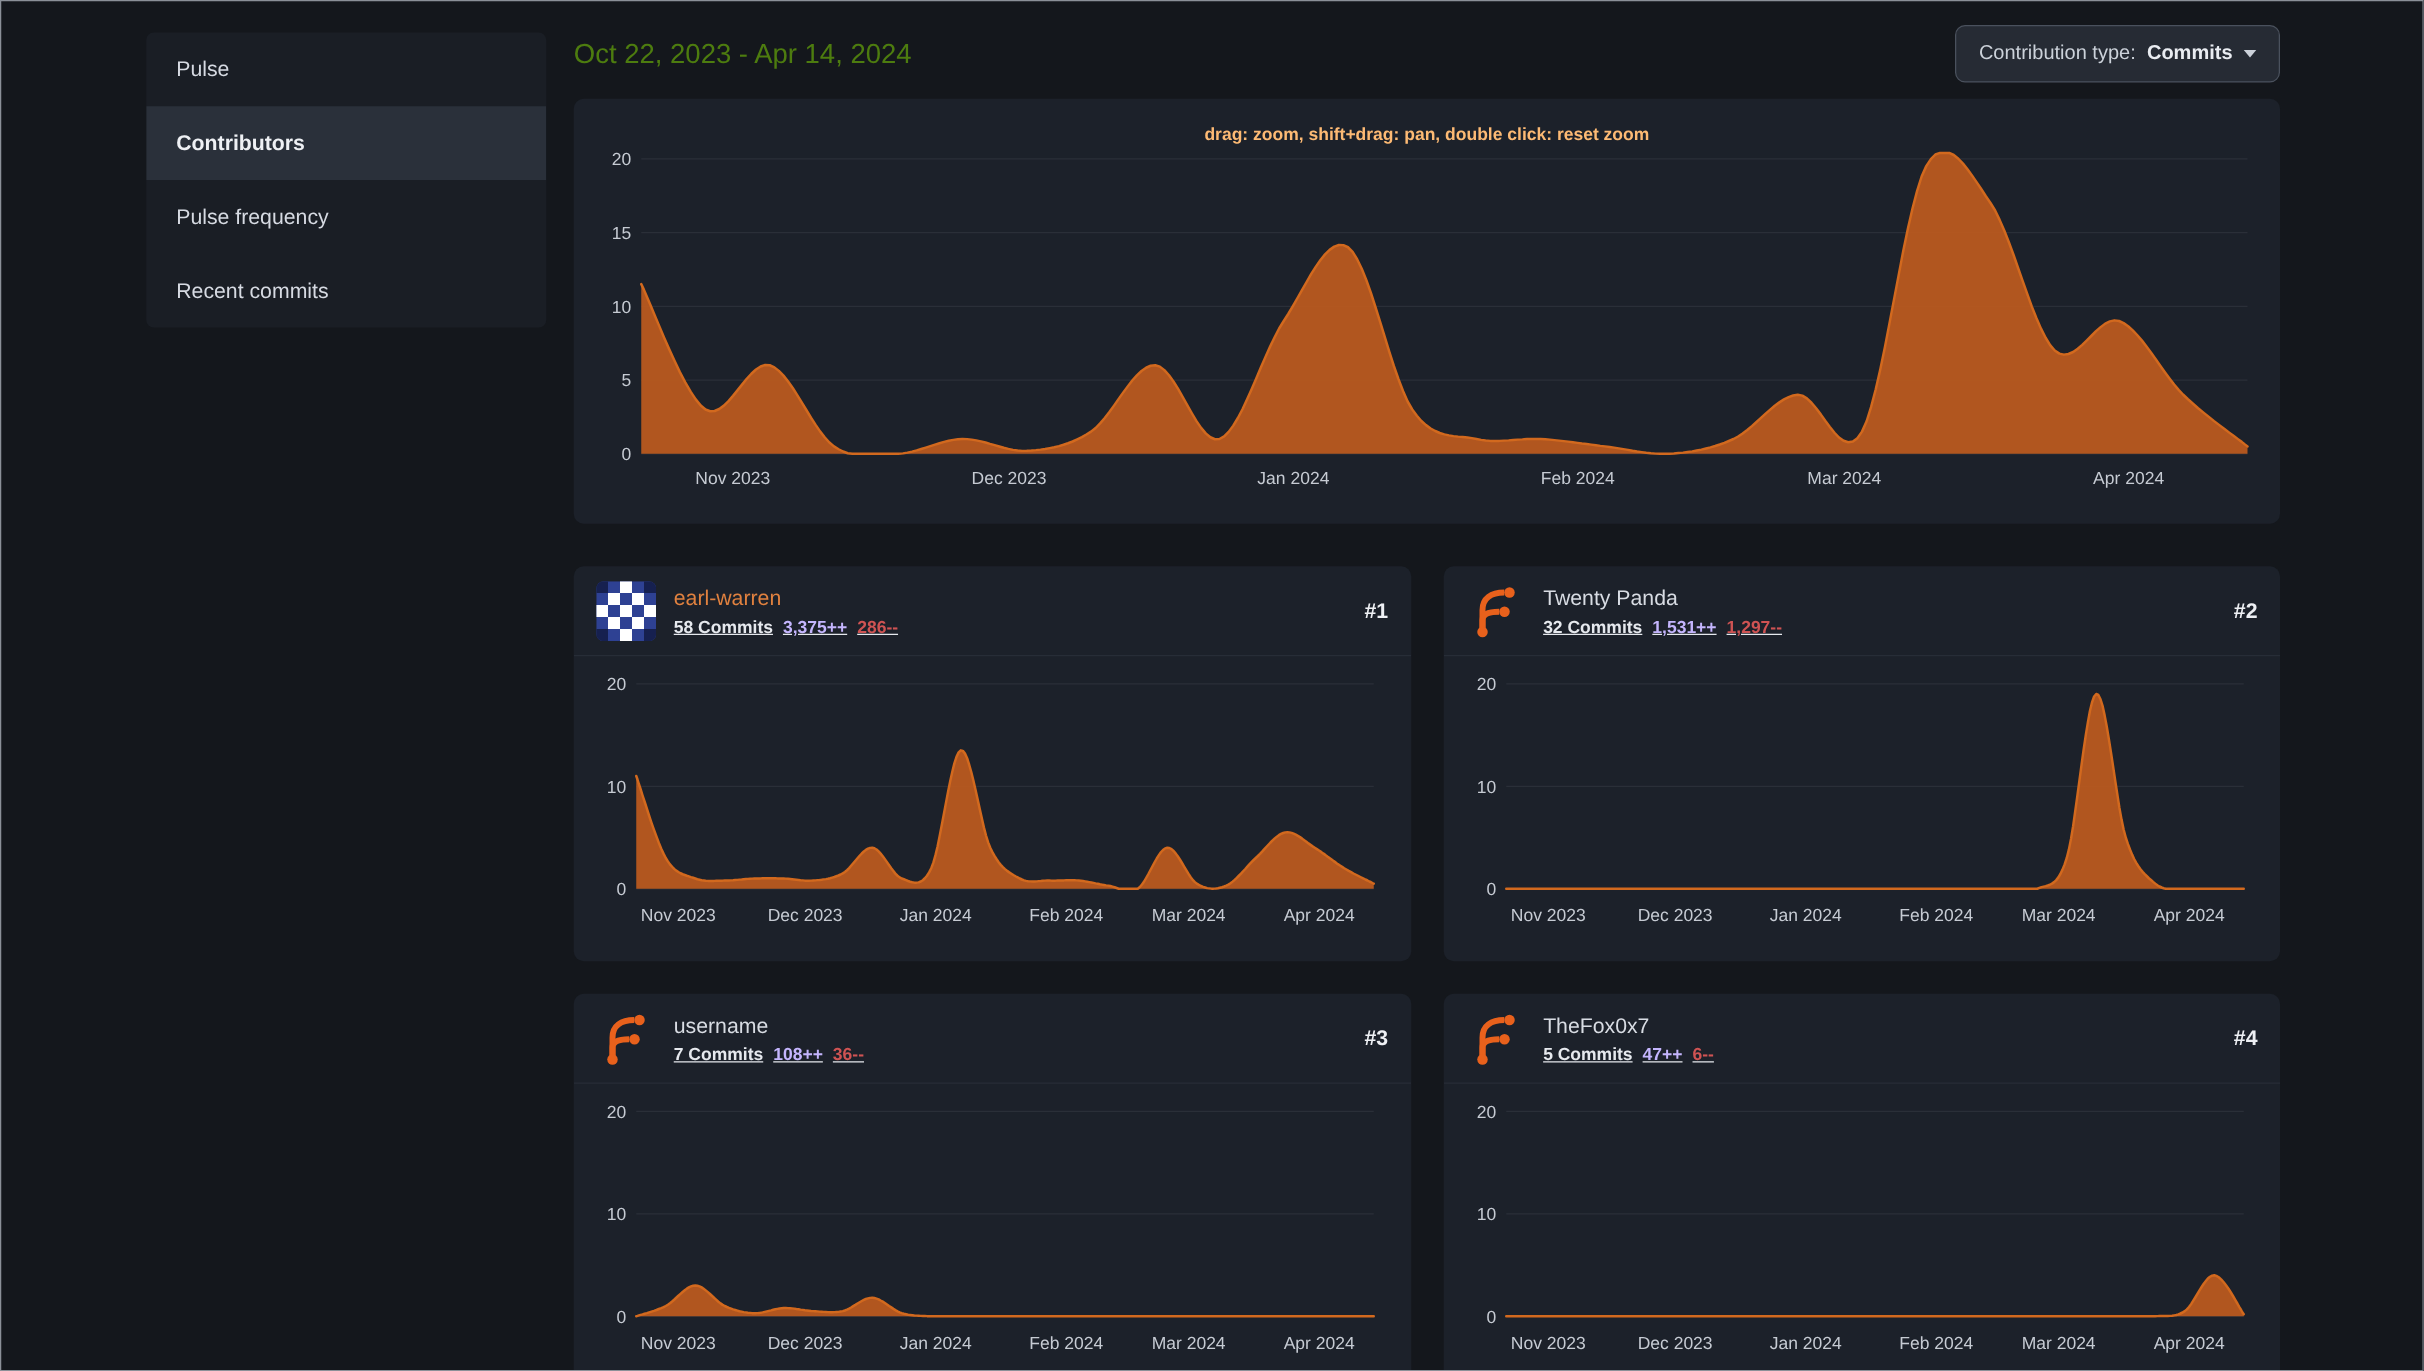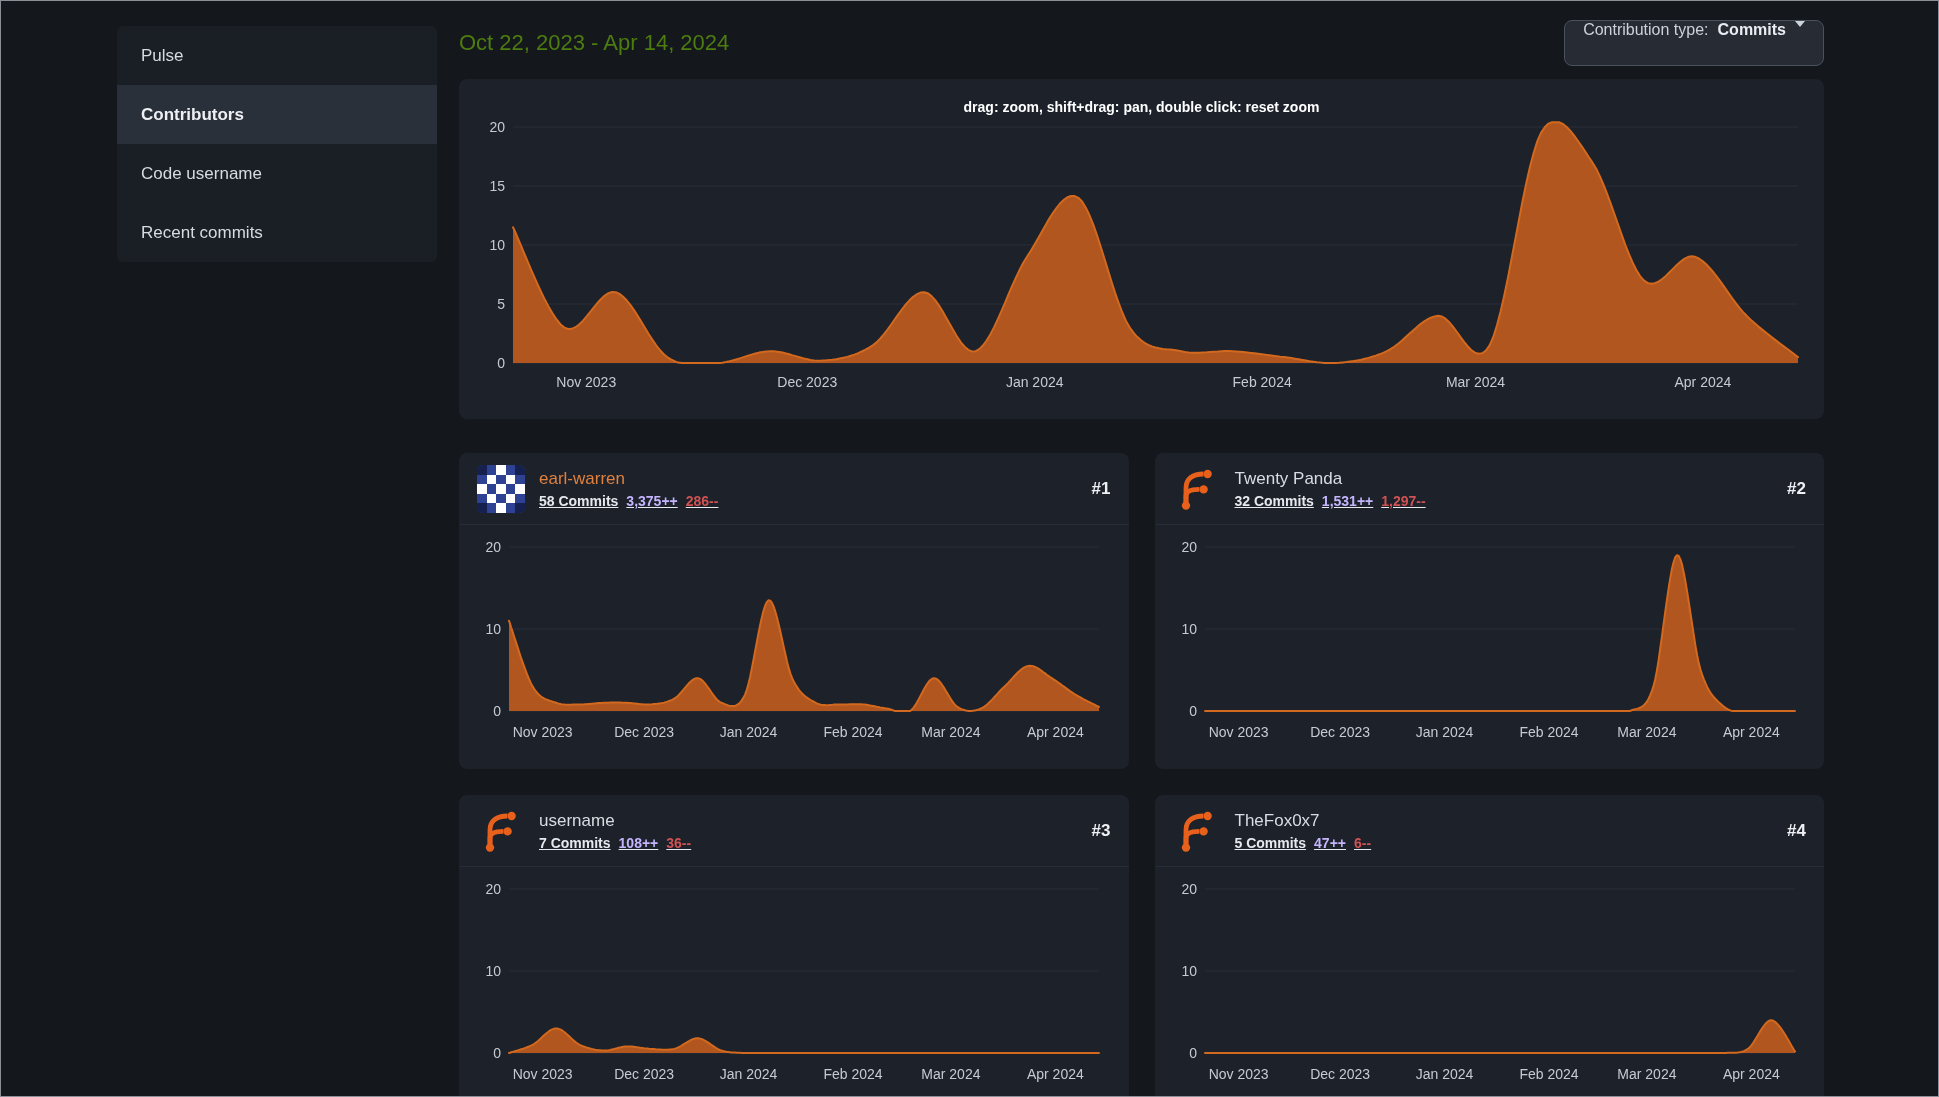--- a/index.html
+++ b/index.html
@@ -12,32 +12,32 @@
              background:#1a1e25; border-radius:6px; overflow:hidden; }
   .side-item { display:flex; align-items:center; height:59px; padding:0 24px;
                font-size:17px; color:#d6dae2; cursor:pointer; text-decoration:none; }
   .side-item.active { background:#2a303a; color:#eef0f4;font-weight:bold; }
 
   
   .content { position:absolute; left:458px; top:0; width:1365px; }
   .topbar { display:flex; justify-content:space-between; align-items:center;
             margin-top:18px; height:48px; }
   .title { font-size:22px; font-weight:400; color:#4d7c0f; }
-  .dropdown { display:flex; gap:9px; height:46px; padding:0 18px;
+  .dropdown { display:flex; align-items:center; gap:9px; height:46px; padding:0 18px;
               background:#262b34; border:1px solid #4a515d; border-radius:8px;
               color:#ccd2da; font-size:16px; cursor:pointer;
               font-family:"Liberation Sans", sans-serif; }
   .dropdown b { color:#e9ecf1; font-weight:700; }
   .caret { width:0; height:0; border-left:5px solid transparent;
            border-right:5px solid transparent; border-top:6px solid #ccd2da; }
 
   .card { background:#1c212a; border-radius:8px; }
   .main-chart-card { margin-top:12px; height:340px; padding:0 12px; }
   .hint { text-align:center; padding-top:20px; font-size:14px; font-weight:700;
-          color:#ffffff; line-height:16px; }
+          color:#fdba74; line-height:16px; }
   svg { display:block; }
   svg text { font-family:"Liberation Sans", sans-serif; }
   .main-chart-card svg { margin-top:2px; }
 
   .grid { display:grid; grid-template-columns:1fr 1fr; gap:26px; margin-top:34px; }
   .contrib-card { height:316px; overflow:hidden; }
   .card-header { display:flex; align-items:center; gap:14px; padding:12px 18px 11px;
                  border-bottom:1px solid #272d37; }
   .avatar { width:48px; height:48px; border-radius:6px; overflow:hidden; flex:none; }
   .avatar svg { width:100%; height:100%; }
@@ -52,21 +52,21 @@
   .contrib-card .mini-chart { margin:8px 0 0 14px; }
 </style>
 </head>
 <body>
 
 <div class="screen">
 
   <nav class="sidebar">
     <a class="side-item">Pulse</a>
     <a class="side-item active">Contributors</a>
-    <a class="side-item">Code username</a>
+    <a class="side-item">Pulse frequency</a>
     <a class="side-item">Recent commits</a>
   </nav>
 
   <main class="content">
 
     <div class="topbar">
       <h2 class="title">Oct 22, 2023 - Apr 14, 2024</h2>
       <button class="dropdown">
         <span>Contribution type:</span>
         <b>Commits</b>

